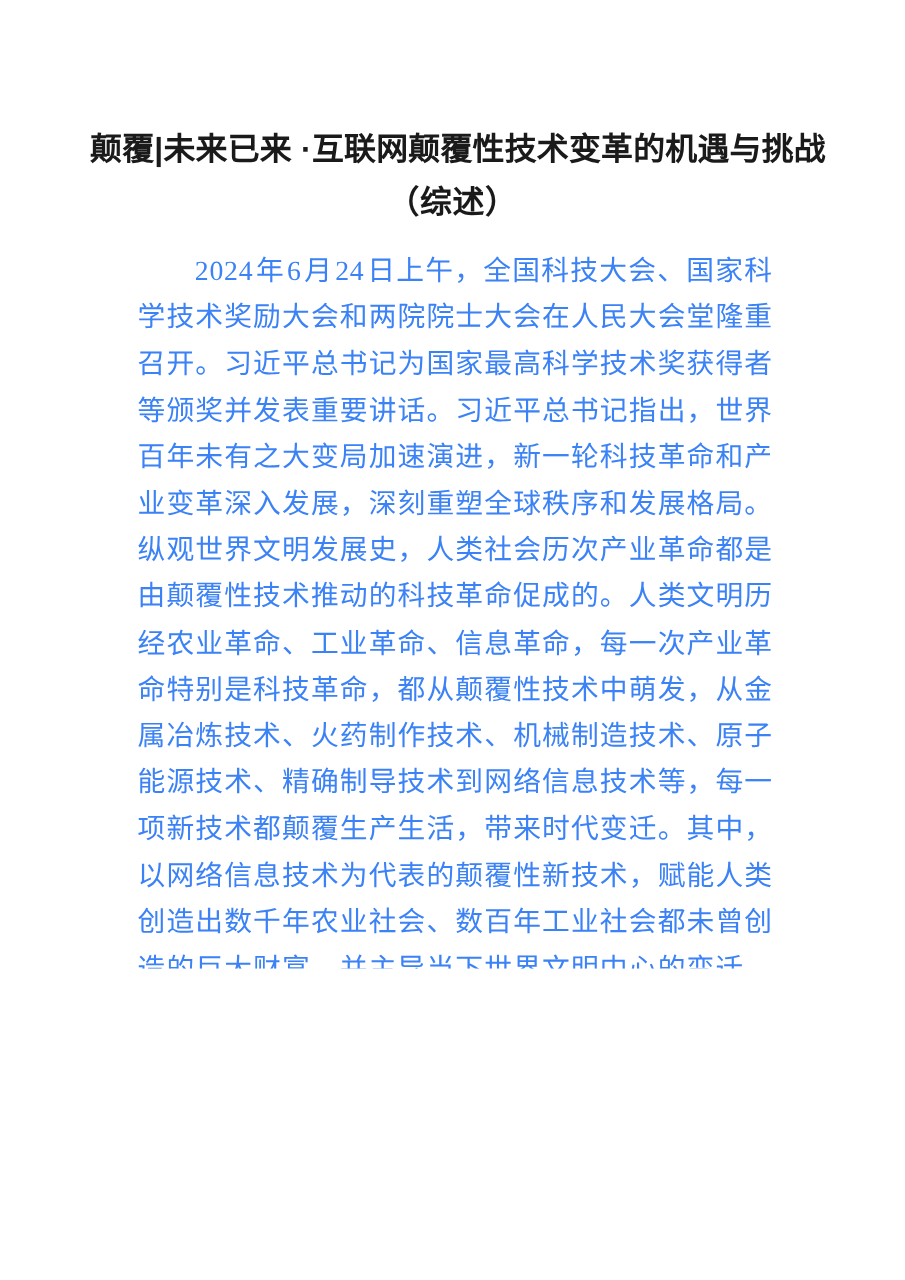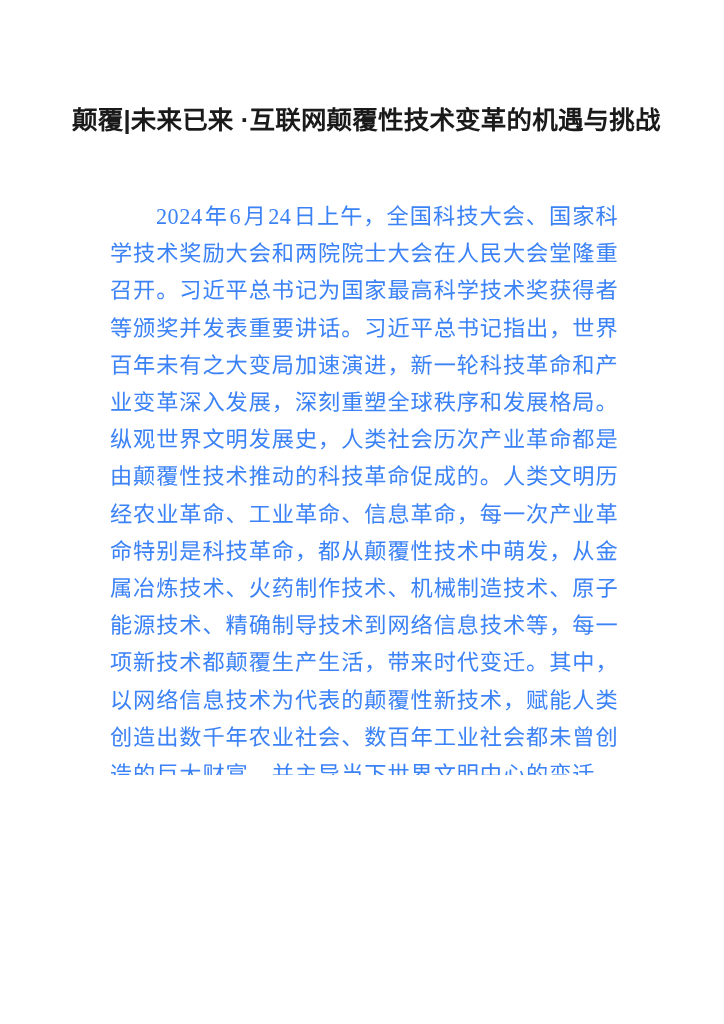--- a/index.html
+++ b/index.html
@@ -71,19 +71,20 @@
     padding: 0 1.5px;
   }
 </style>
 </head>
 <body>
 
 <div class="page">
 
   <h1 class="doc-title">
     <span class="title-line title-line-1">颠覆|未来已来 ·互联网颠覆性技术变革的机遇与挑战</span>
+    <span class="title-line title-line-2">（综述）</span>
   </h1>
 
   <div class="doc-body">
     <p id="p1"><span class="lat">2024</span>年<span class="lat">6</span>月<span class="lat">24</span>日上午，全国科技大会、国家科学技术奖励大会和两院院士大会在人民大会堂隆重召开。习近平总书记为国家最高科学技术奖获得者等颁奖并发表重要讲话。习近平总书记指出，世界百年未有之大变局加速演进，新一轮科技革命和产业变革深入发展，深刻重塑全球秩序和发展格局。纵观世界文明发展史，人类社会历次产业革命都是由颠覆性技术推动的科技革命促成的。人类文明历经农业革命、工业革命、信息革命，每一次产业革命特别是科技革命，都从颠覆性技术中萌发，从金属冶炼技术、火药制作技术、机械制造技术、原子能源技术、精确制导技术到网络信息技术等，每一项新技术都颠覆生产生活，带来时代变迁。其中，以网络信息技术为代表的颠覆性新技术，赋能人类创造出数千年农业社会、数百年工业社会都未曾创造的巨大财富，并主导当下世界文明中心的变迁。当今世界正历经百年变局，颠覆性新技术的创新不断突破地域、组织和技术界限，发出强劲跨界创新势能，重塑新型基础设施，成为国际竞争的关键变量。</p>
   </div>
 
 </div>
 
 </body></html>

